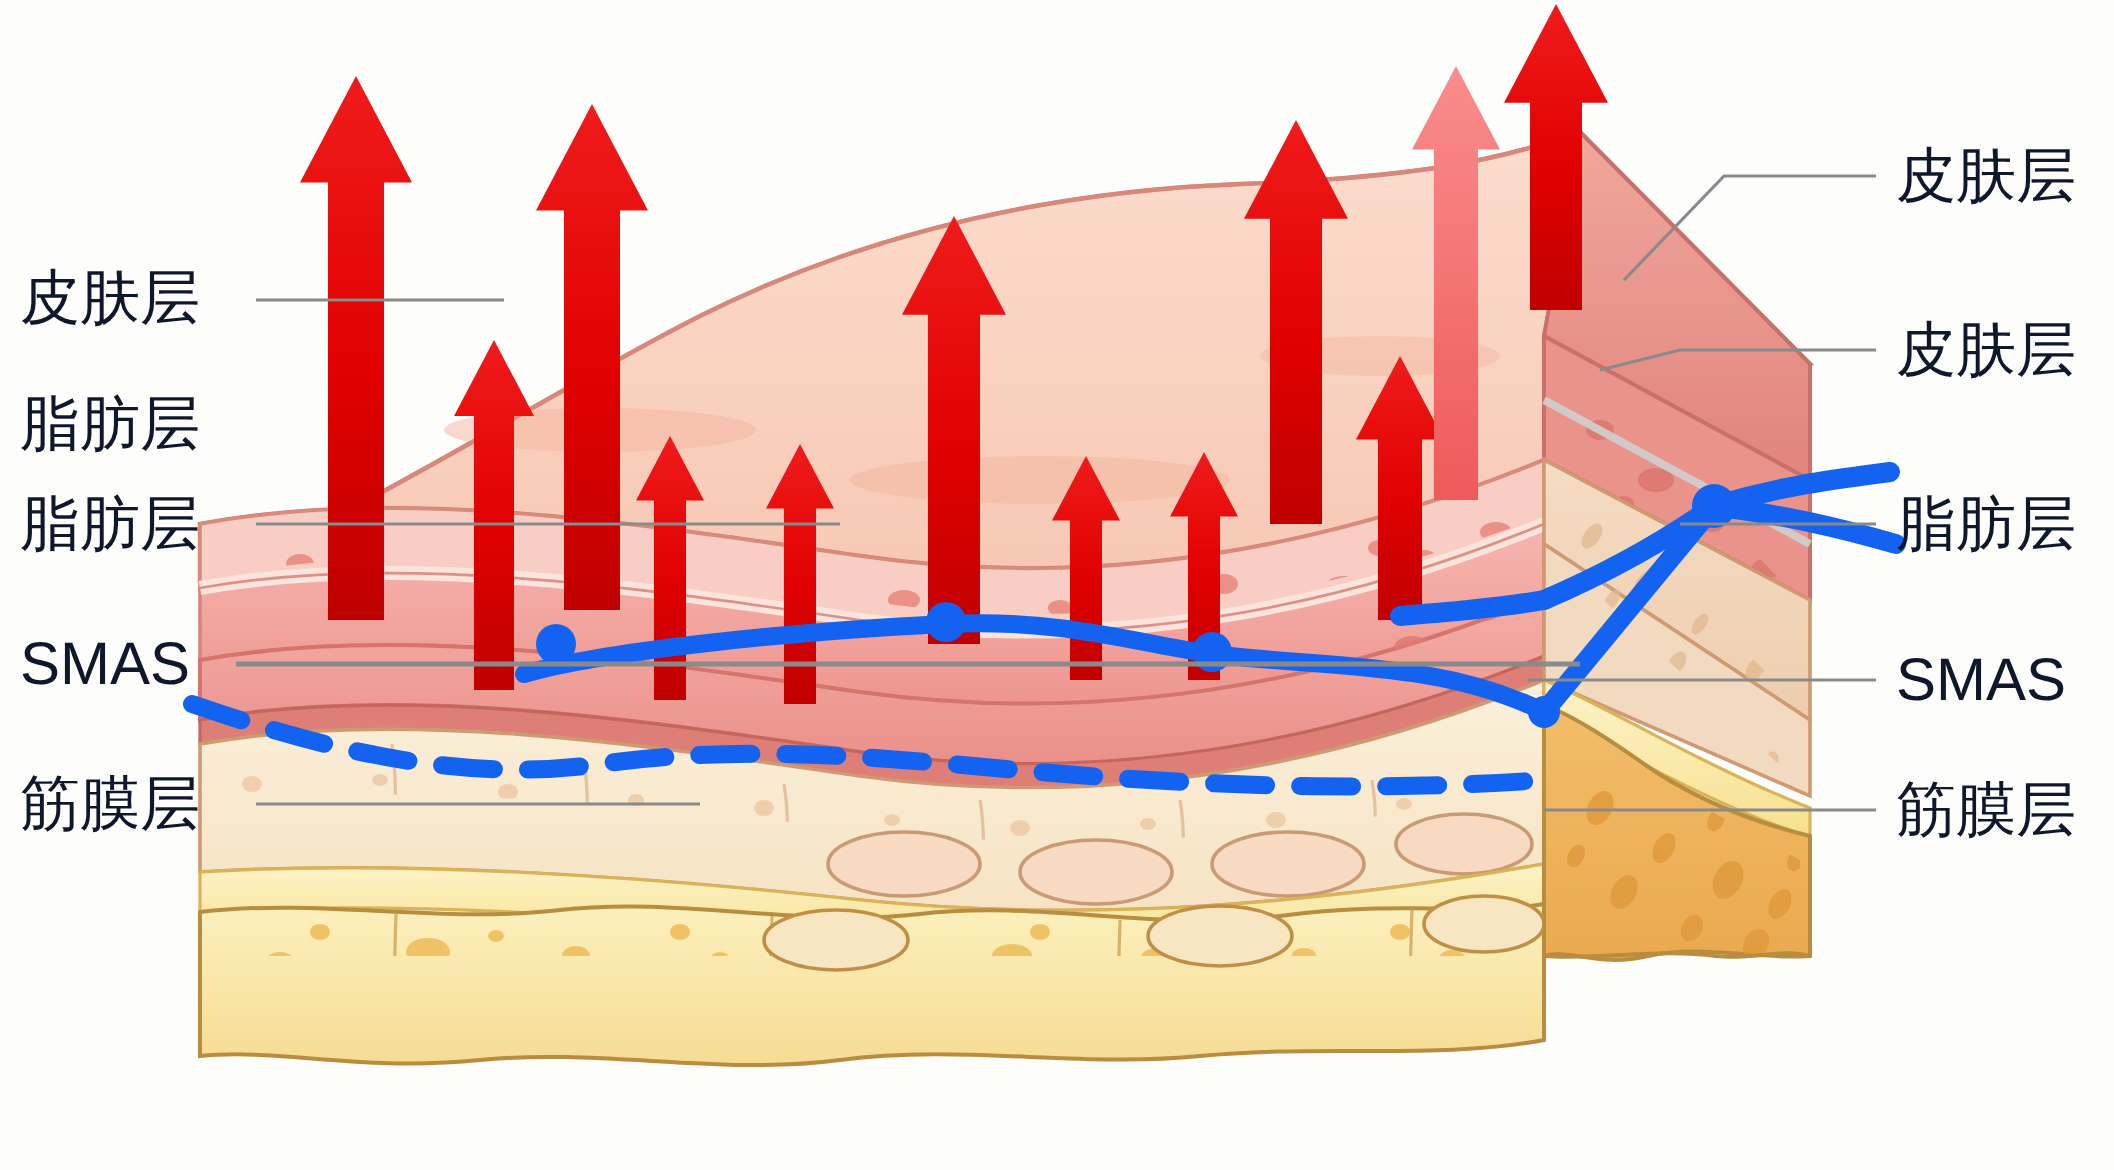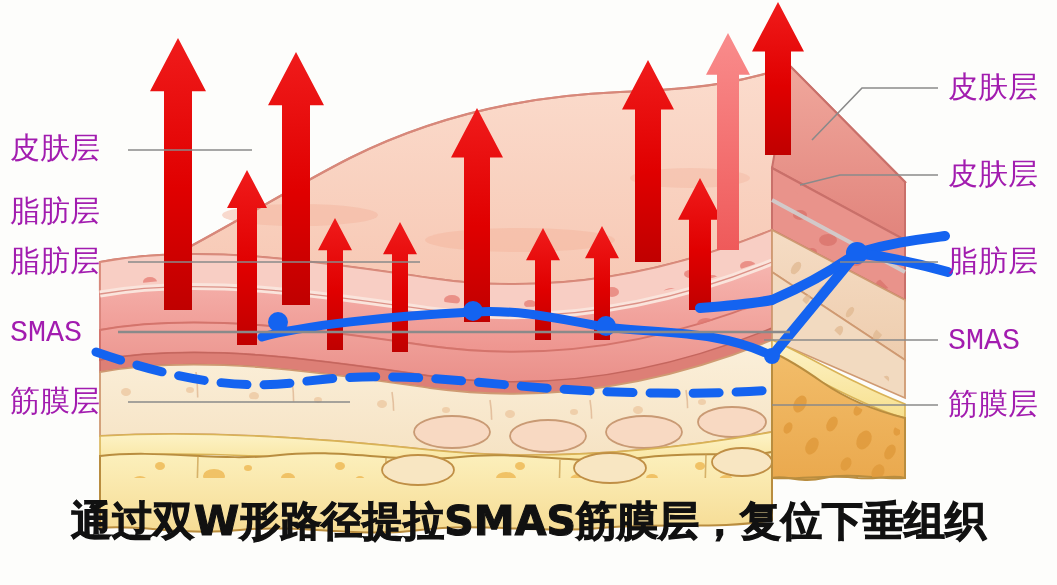--- a/index.html
+++ b/index.html
@@ -1,21 +1,21 @@
 <!DOCTYPE html>
 <html><head>
 <meta charset="utf-8">
 <style>
   html,body{margin:0;padding:0;background:#ffffff;}
   body{width:1057px;height:585px;overflow:hidden;
        font-family:"Liberation Sans","DejaVu Sans",sans-serif;}
   #stage{position:relative;width:1057px;height:585px;background:#fdfdfb;}
   #art{position:absolute;left:0;top:0;width:1057px;height:585px;}
-  .lbl{position:absolute;font-size:30px;color:#a21caf;white-space:nowrap;
-       font-family:Liberation Mono, monospace;line-height:1;}
+  .lbl{position:absolute;font-size:30px;color:#0f172a;white-space:nowrap;
+       font-family:Liberation Sans, sans-serif;line-height:1;}
   .lbl.r{text-align:left;}
   .lbl.l{text-align:right;}
   #caption{position:absolute;left:0;right:0;top:494px;text-align:center;
            font-size:41px;font-weight:bold;color:#111111;letter-spacing:0px;
            font-family:"DejaVu Sans","Liberation Sans",sans-serif;
            -webkit-text-stroke:1.1px #111111;}
 </style>
 </head>
 <body>
 
@@ -420,15 +420,14 @@
   <div class="lbl l" style="left:10px;top:248px;">脂肪层</div>
   <div class="lbl l" style="left:10px;top:318px;">SMAS</div>
   <div class="lbl l" style="left:10px;top:388px;">筋膜层</div>
 
   <div class="lbl r" style="left:948px;top:74px;">皮肤层</div>
   <div class="lbl r" style="left:948px;top:161px;">皮肤层</div>
   <div class="lbl r" style="left:948px;top:248px;">脂肪层</div>
   <div class="lbl r" style="left:948px;top:326px;">SMAS</div>
   <div class="lbl r" style="left:948px;top:391px;">筋膜层</div>
 
-  <div id="caption">通过双W形路径提拉SMAS筋膜层，复位下垂组织</div>
 
 </div>
 
 </body></html>

